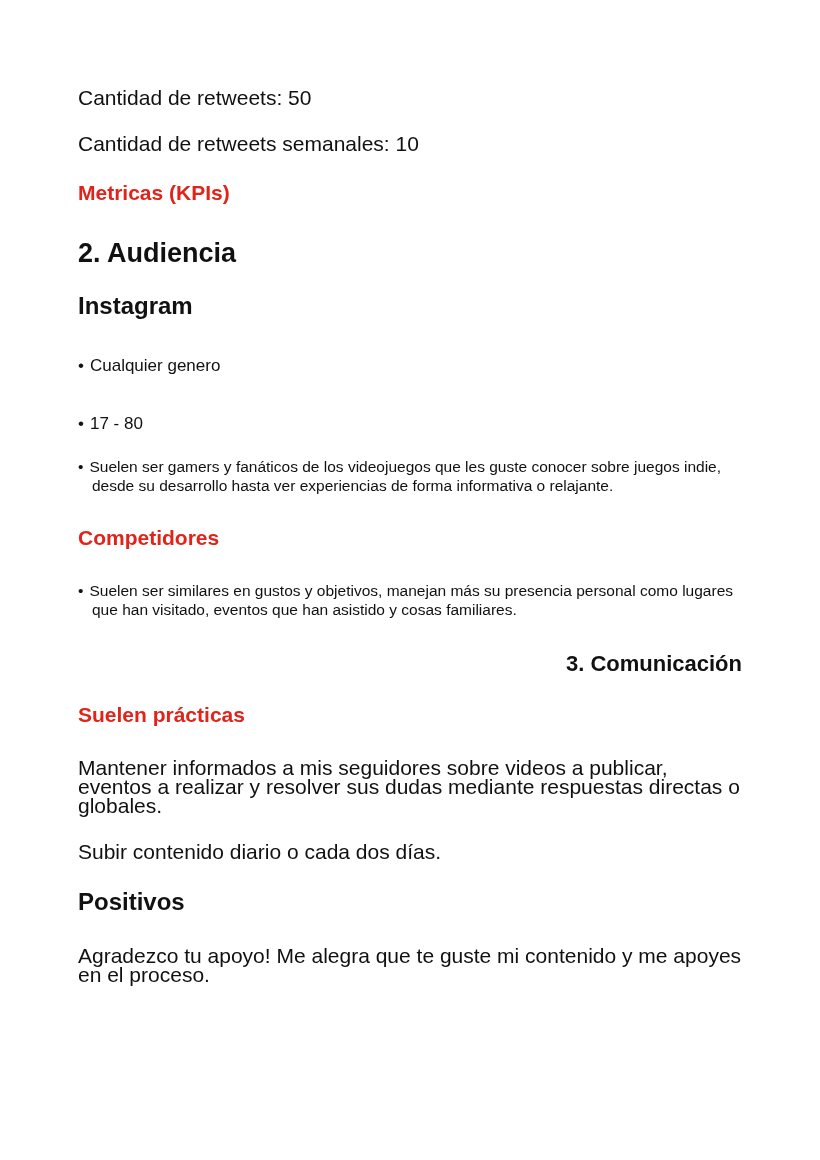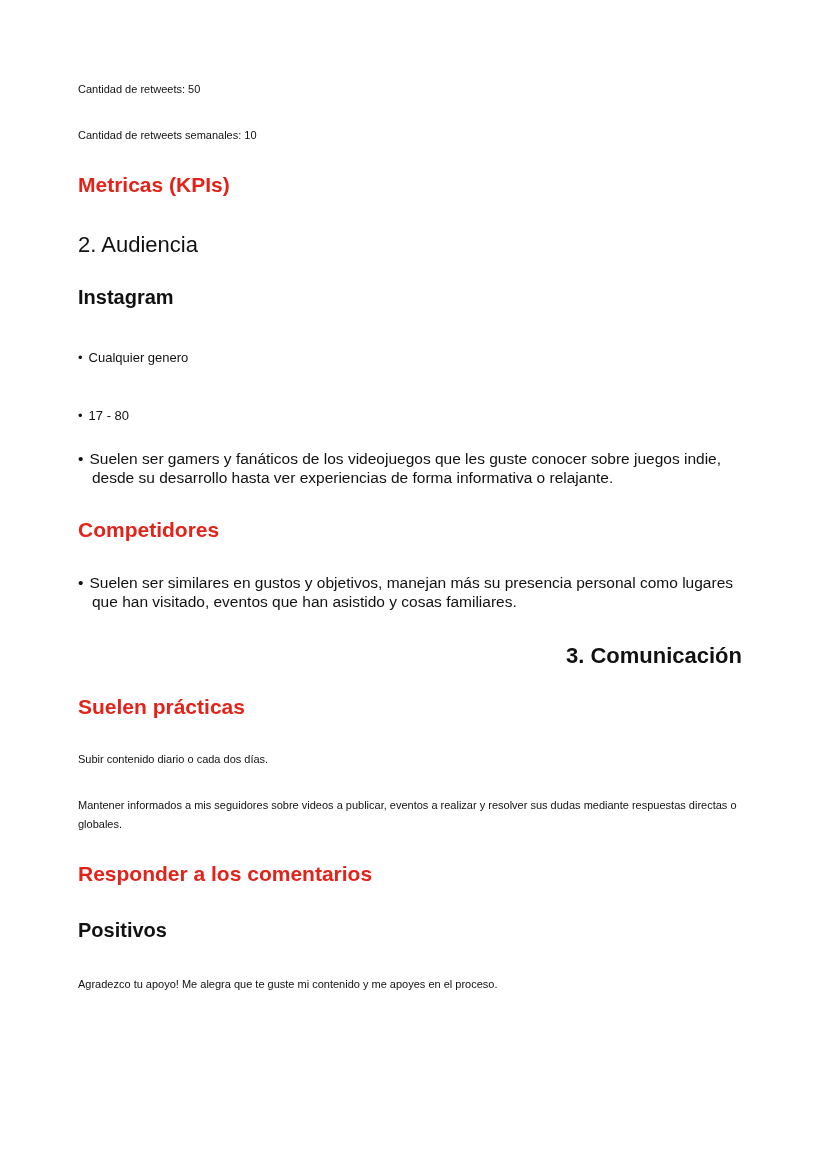--- a/index.html
+++ b/index.html
@@ -11,33 +11,33 @@
     font-family: "Liberation Sans", sans-serif;
     color: var(--ink);
   }
   .page {
     width: 820px; height: 1160px;
     padding: 76px 78px 0 78px;
     overflow: hidden;
     background: #ffffff;
   }
   
-  .b-p   { font-size: 11px; line-height: 19px; margin: 4px 0 27px; font-weight: 400; }
+  .b-p   { font-size: 21px; line-height: 19px; margin: 12px 0 27px; font-weight: 400; }
   .b-bold{ font-weight: 700; }
   
-  .b-h1  { font-size: 22px; line-height: 34px; margin: 12px 0 22px; font-weight: 400; color: var(--ink); }
+  .b-h1  { font-size: 27px; line-height: 34px; margin: 12px 0 22px; font-weight: 700; color: var(--ink); }
   
-  .b-h2  { font-size: 20px; line-height: 27px; margin: 16px 0 31px; font-weight: 700; color: var(--ink); }
+  .b-h2  { font-size: 24px; line-height: 27px; margin: 16px 0 31px; font-weight: 700; color: var(--ink); }
   
   .b-h2n { font-size: 22px; line-height: 29px; margin: 12px 0 24px; font-weight: 700; color: var(--ink); text-align: right; }
   
   .b-hr  { font-size: 21px; line-height: 26px; margin: 0 0 30px; font-weight: 700; color: var(--accent); }
   
   .b-ul  { list-style: none; margin: 0 0 22px; padding: 0; }
-  .b-ul li { font-size: 13px; line-height: 22px; padding-left: 14px; text-indent: -14px; margin-top: 36px; }
+  .b-ul li { font-size: 17px; line-height: 22px; padding-left: 14px; text-indent: -14px; margin-top: 36px; }
   
   .b-bp  { font-size: 15.5px; line-height: 19px; margin: 8px 0 30px; padding-left: 14px; text-indent: -14px; }
   .dot   { display: inline; margin-right: 6px; }
 </style>
 </head>
 <body style="background: rgb(255, 255, 255);">
 
 <div class="page">
     <p class="b-p">Cantidad de retweets: 50</p>
     <p class="b-p">Cantidad de retweets semanales: 10</p>
@@ -46,18 +46,17 @@
     <h2 class="b-h2">Instagram</h2>
     <ul class="b-ul">
       <li><span class="dot">•</span><span>Cualquier genero</span></li>
       <li><span class="dot">•</span><span>17 - 80</span></li>
     </ul>
     <p class="b-bp"><span class="dot">•</span><span>Suelen ser gamers y fanáticos de los videojuegos que les guste conocer sobre juegos indie, desde su desarrollo hasta ver experiencias de forma informativa o relajante.</span></p>
     <h2 class="b-hr">Competidores</h2>
     <p class="b-bp"><span class="dot">•</span><span>Suelen ser similares en gustos y objetivos, manejan más su presencia personal como lugares que han visitado, eventos que han asistido y cosas familiares.</span></p>
     <h2 class="b-h2n">3. Comunicación</h2>
     <h2 class="b-hr">Suelen prácticas</h2>
+    <p class="b-p">Mantener informados a mis seguidores sobre videos a publicar, eventos a realizar y resolver sus dudas mediante respuestas directas o globales.</p>
     <p class="b-p">Subir contenido diario o cada dos días.</p>
-    <p class="b-p">Mantener informados a mis seguidores sobre videos a publicar, eventos a realizar y resolver sus dudas mediante respuestas directas o globales.</p>
-    <h2 class="b-hr">Responder a los comentarios</h2>
     <h2 class="b-h2">Positivos</h2>
     <p class="b-p">Agradezco tu apoyo! Me alegra que te guste mi contenido y me apoyes en el proceso.</p>
   </div>
 
 </body></html>

